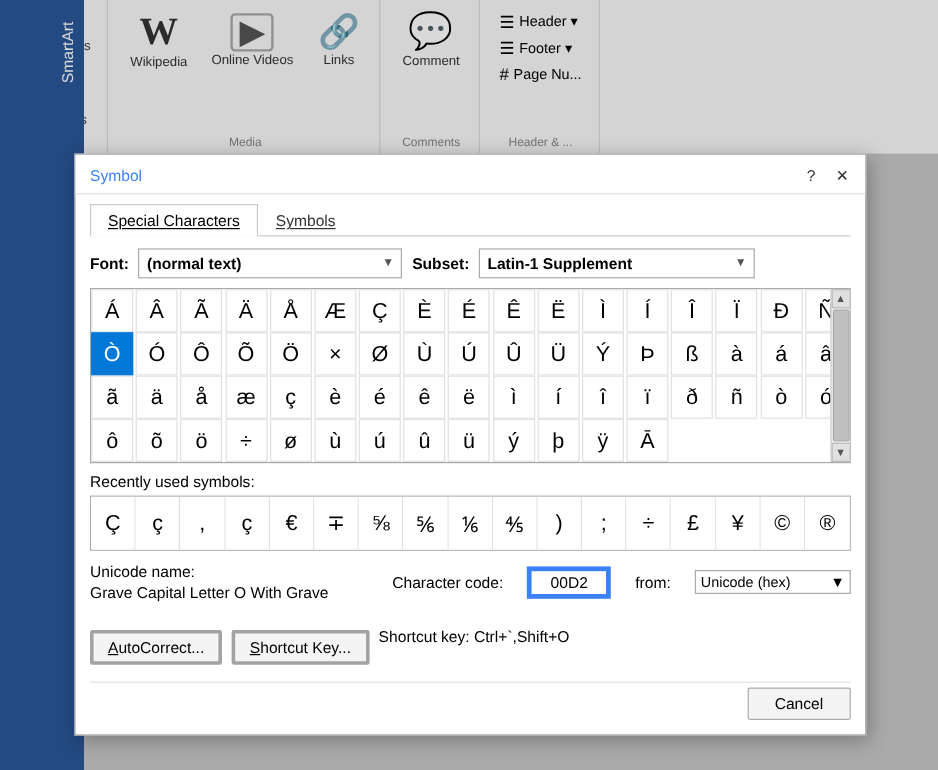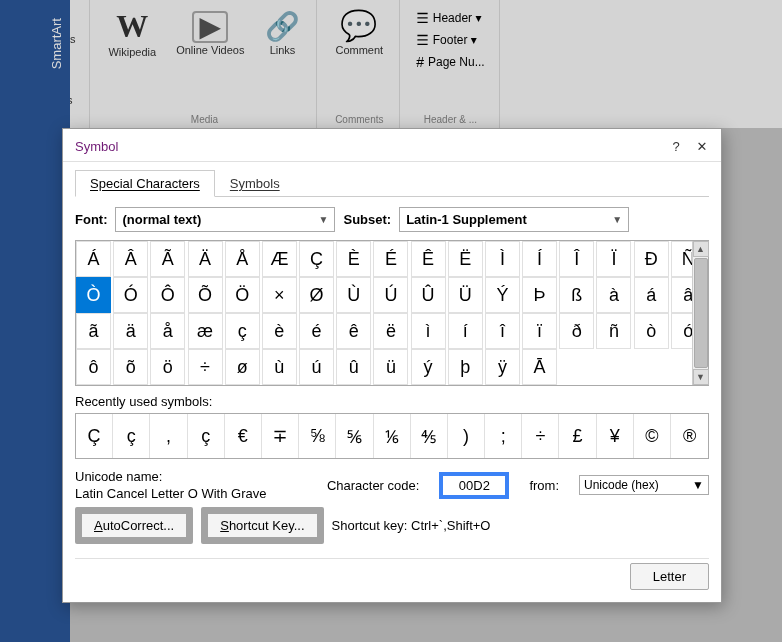--- a/index.html
+++ b/index.html
@@ -109,21 +109,21 @@
       display: flex;
       align-items: center;
       justify-content: space-between;
       padding: 6px 8px 4px 12px;
       border-bottom: 1px solid #e0e0e0;
     }
 
     .dialog-title {
       font-size: 13px;
       font-weight: normal;
-      color: #701a75;
+      color: #3b82f6;
     }
 
     .dialog-controls {
       display: flex;
       gap: 4px;
       align-items: center;
     }
 
     .dialog-ctrl-btn {
       width: 22px;
@@ -366,26 +366,27 @@
     
     .shortcut-row {
       display: flex;
       flex-direction: row;
       align-items: center;
       gap: 8px;
       margin-bottom: 14px;
     }
 
     .action-btn {
-      border: 7px solid #a3a3a3;
+      border: 3px solid #a3a3a3;
       background: #f4f4f4;
       padding: 4px 12px;
       font-size: 13px;
       cursor: pointer;
       border-radius: 2px;
+      margin-top: 18px;
     }
 
     .shortcut-text {
       font-size: 13px;
       color: #000;
     }
 
     
     .dialog-footer {
       display: flex;
@@ -612,21 +613,21 @@
         <div class="recent-cell">÷</div>
         <div class="recent-cell">£</div>
         <div class="recent-cell">¥</div>
         <div class="recent-cell">©</div>
         <div class="recent-cell">®</div>
       </div>
 
     <div class="unicode-row">
       <div class="unicode-col">
         <span class="unicode-label">Unicode name:</span>
-        <span class="unicode-value">Latin Cancel Letter O With Grave</span>
+        <span class="unicode-value">Grave Capital Letter O With Grave</span>
       </div>
       <div class="charcode-row" style="margin-left:auto;">
         <span class="charcode-label">Character code:</span>
         <input class="charcode-input" type="text" value="00D2" style="">
         <span class="from-label">from:</span>
         <div class="from-select">
           <span>Unicode (hex)</span>
           <span>▼</span>
         </div>
       </div>
@@ -641,17 +642,17 @@
       </button>
       <span class="shortcut-text">
         <span>Shortcut key:</span>
         <span> </span>
         <span>Ctrl+`,Shift+O</span>
       </span>
     </div>
 
     <div class="dialog-footer">
       <button class="footer-btn">
-        <span>Letter</span>
+        <span>Cancel</span>
       </button>
     </div>
   </div>
 </div>
 
 </body></html>

